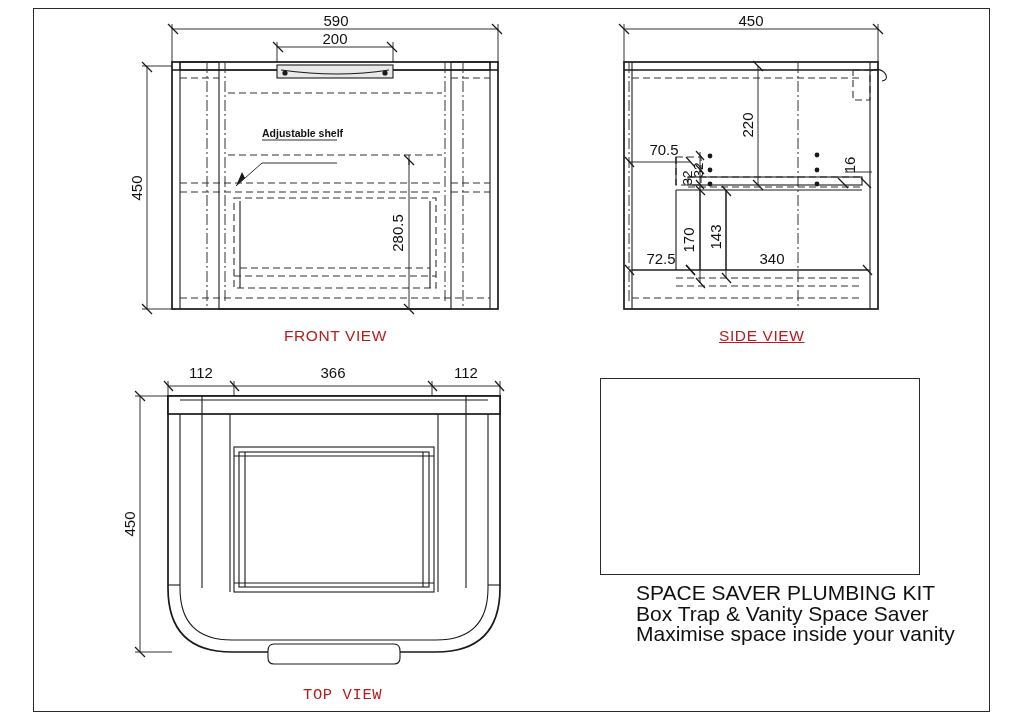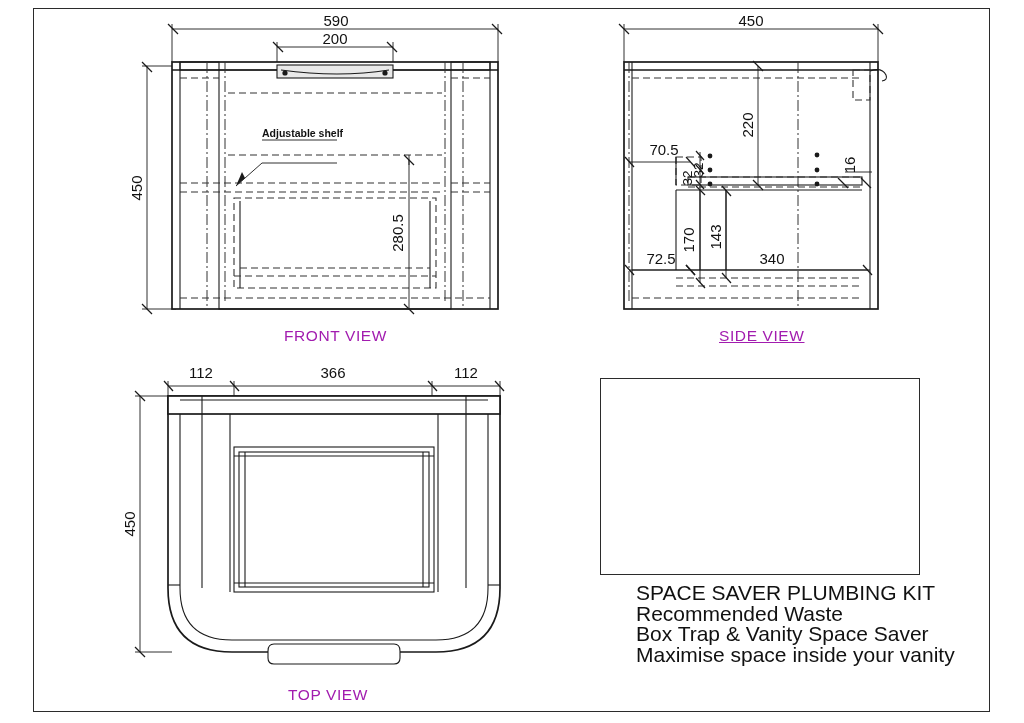--- a/index.html
+++ b/index.html
@@ -2,21 +2,21 @@
 <html><head>
 <meta charset="utf-8">
 <style>
   html,body{margin:0;padding:0;background:#ffffff;}
   body{width:1024px;height:723px;position:relative;overflow:hidden;
        font-family:"Liberation Sans",sans-serif;color:#1a1a1a;}
   .sheet{position:absolute;left:33px;top:8px;width:957px;height:704px;
          border:1.6px solid #2b2b2b;background:#fff;box-sizing:border-box;}
   .svgwrap{position:absolute;left:0;top:0;width:1024px;height:723px;}
   svg{display:block;}
-  .vtitle{position:absolute;font-size:15.5px;letter-spacing:.6px;color:#a21caf;white-space:nowrap;}
+  .vtitle{position:absolute;font-size:15.5px;letter-spacing:.6px;color:#b91c1c;white-space:nowrap;}
   .dim{font-family:"Liberation Sans",sans-serif;font-size:15px;fill:#111;}
   .dim-sm{font-family:"Liberation Sans",sans-serif;font-size:13.5px;fill:#111;}
   .note{font-family:"Liberation Sans",sans-serif;font-size:10.5px;fill:#111;font-weight:600;}
   .kitpanel{position:absolute;left:600px;top:378px;width:320px;height:197px;
             border:1.6px solid #2b2b2b;background:#fff;box-sizing:border-box;}
   .kitcaption{position:absolute;left:636px;top:583px;width:330px;
               font-size:21px;line-height:20.6px;color:#111;}
   .kitcaption div{white-space:nowrap;}
 </style>
 </head>
@@ -346,20 +346,19 @@
       <line x1="719" y1="545" x2="719" y2="566" stroke="#e0e0e0" stroke-width="1"></line>
     </g>
   </g>
 </svg>
 </div>
 
 <div class="kitpanel"></div>
 
 <div class="vtitle" style="left:284px;top:327px;">FRONT VIEW</div>
 <div class="vtitle" style="left:719px;top:327px;text-decoration:underline;">SIDE VIEW</div>
-<div class="vtitle" style="left:288px;top:686px;">TOP VIEW</div>
+<div class="vtitle" style="left:303px;top:686px;font-family:Liberation Mono, monospace;">TOP VIEW</div>
 
 <div class="kitcaption">
   <div>SPACE SAVER PLUMBING KIT</div>
-  <div>Recommended Waste</div>
   <div>Box Trap &amp; Vanity Space Saver</div>
   <div>Maximise space inside your vanity</div>
 </div>
 
 </body></html>

